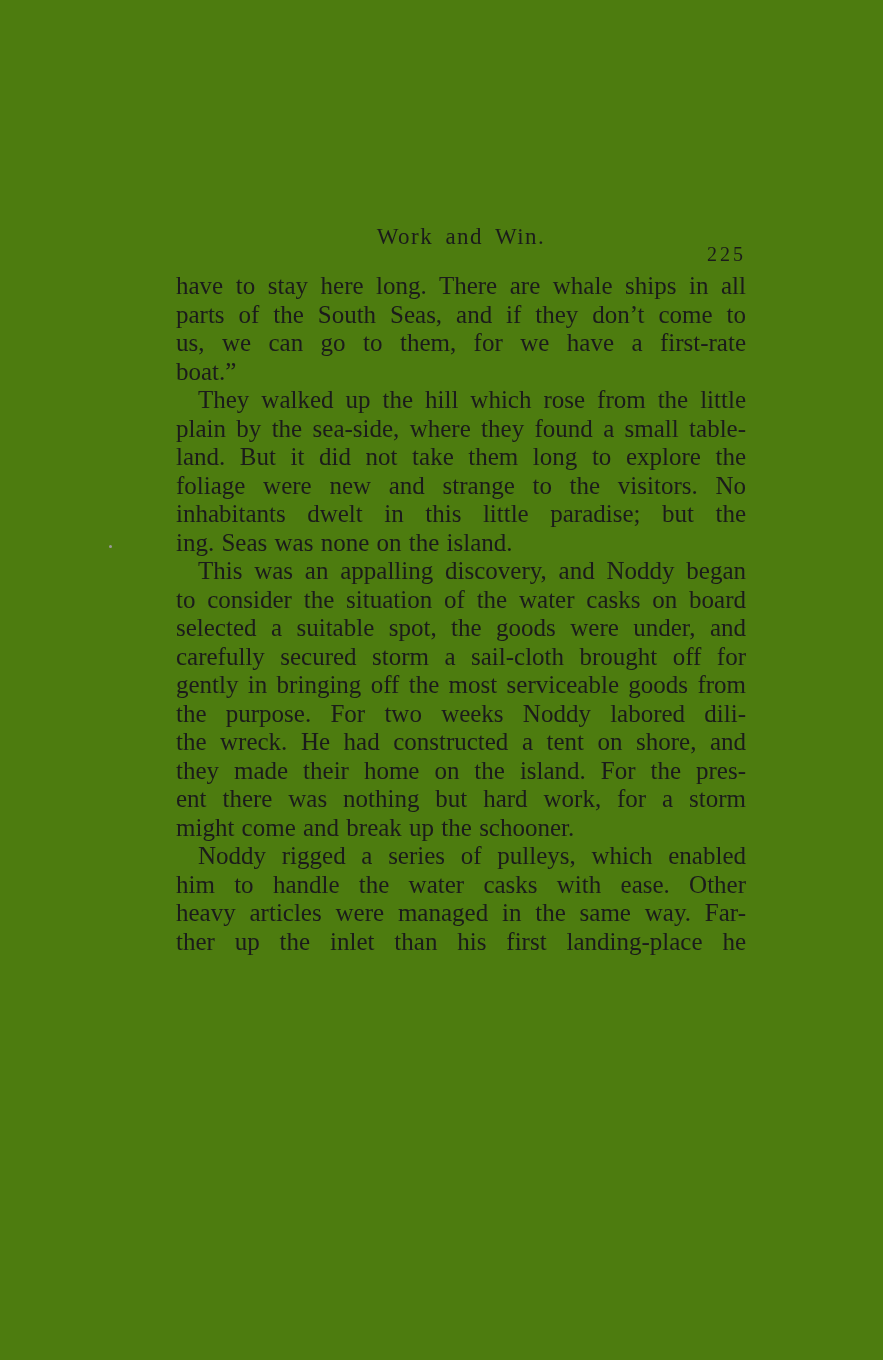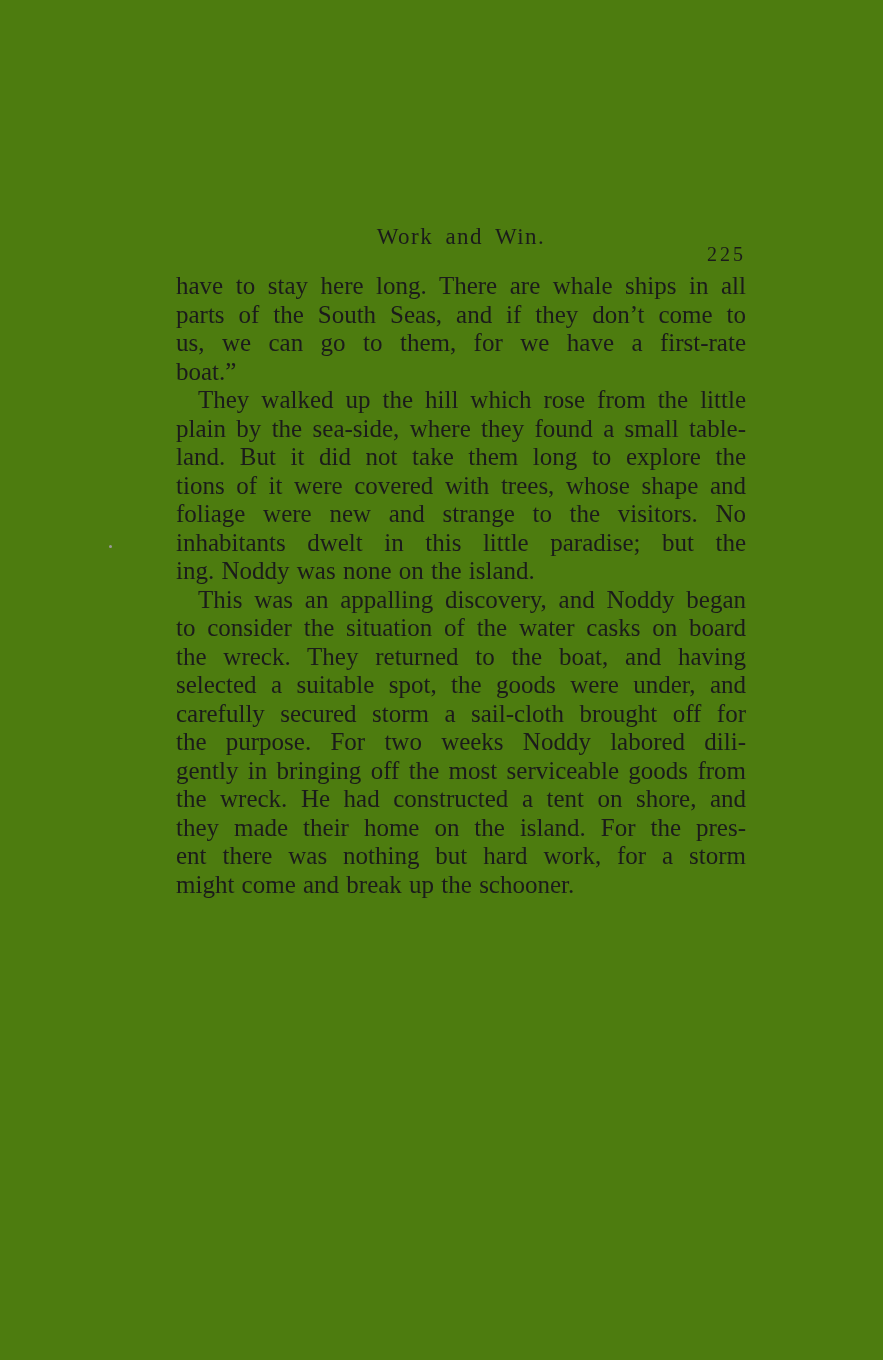--- a/index.html
+++ b/index.html
@@ -82,33 +82,37 @@
       <div class="paragraph">
         <div class="line justified">have to stay here long. There are whale ships in all</div>
         <div class="line justified">parts of the South Seas, and if they don’t come to</div>
         <div class="line justified">us, we can go to them, for we have a first-rate</div>
         <div class="line">boat.”</div>
       </div>
       <div class="paragraph">
         <div class="line justified indent">They walked up the hill which rose from the little</div>
         <div class="line justified">plain by the sea-side, where they found a small table-</div>
         <div class="line justified">land. But it did not take them long to explore the</div>
-        <div class="line justified">tions of it were covered with trees, whose shape and</div>
         <div class="line justified">foliage were new and strange to the visitors. No</div>
         <div class="line justified">inhabitants dwelt in this little paradise; but the</div>
-        <div class="line">ing. Noddy was none on the island.</div>
+        <div class="line">ing. Seas was none on the island.</div>
       </div>
       <div class="paragraph">
         <div class="line justified indent">This was an appalling discovery, and Noddy began</div>
         <div class="line justified">to consider the situation of the water casks on board</div>
-        <div class="line justified">the wreck. They returned to the boat, and having</div>
         <div class="line justified">selected a suitable spot, the goods were under, and</div>
         <div class="line justified">carefully secured storm a sail-cloth brought off for</div>
+        <div class="line justified">gently in bringing off the most serviceable goods from</div>
         <div class="line justified">the purpose. For two weeks Noddy labored dili-</div>
-        <div class="line justified">gently in bringing off the most serviceable goods from</div>
         <div class="line justified">the wreck. He had constructed a tent on shore, and</div>
         <div class="line justified">they made their home on the island. For the pres-</div>
         <div class="line justified">ent there was nothing but hard work, for a storm</div>
         <div class="line">might come and break up the schooner.</div>
+      </div>
+      <div class="paragraph">
+        <div class="line justified indent">Noddy rigged a series of pulleys, which enabled</div>
+        <div class="line justified">him to handle the water casks with ease. Other</div>
+        <div class="line justified">heavy articles were managed in the same way. Far-</div>
+        <div class="line justified">ther up the inlet than his first landing-place he</div>
       </div>
     </div>
   <div class="speck"></div>
 </div>
 
 </body></html>

